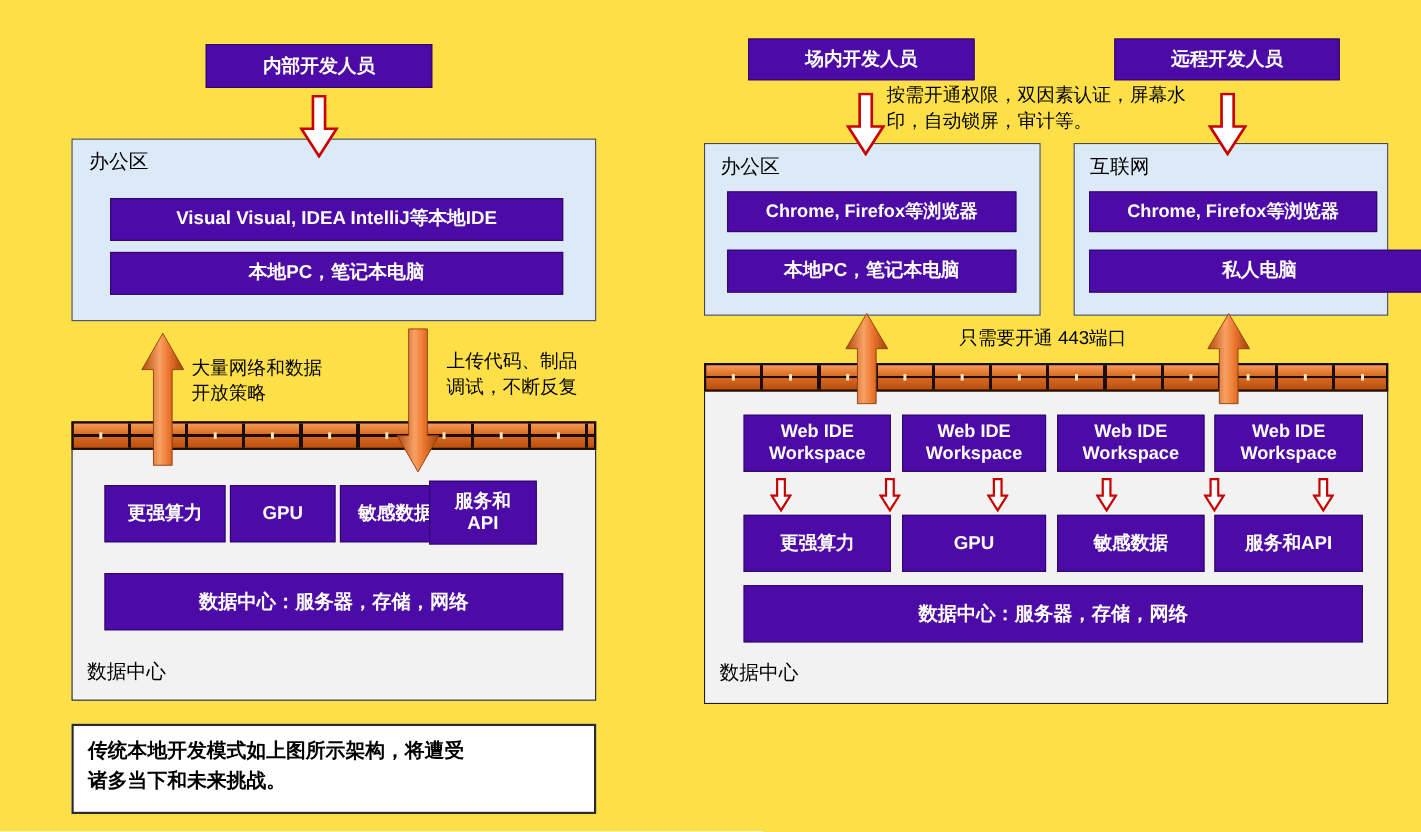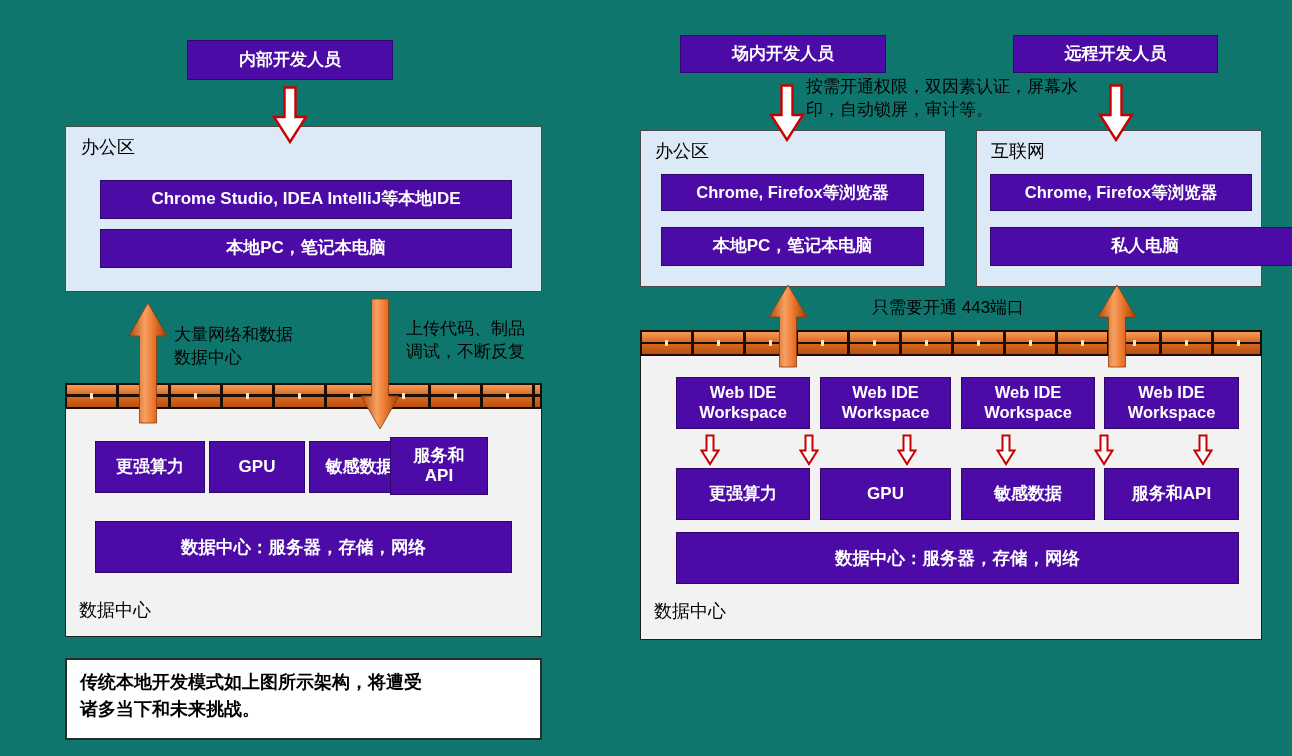--- a/index.html
+++ b/index.html
@@ -1,17 +1,17 @@
 <!DOCTYPE html>
 <html style="--purple: #4C0BA6; --purple-border: #30076B; --orange: #E06A26; --red: #C80000; --zone-blue: #DCE9F6; --zone-gray: #F2F2F2;"><head>
 <meta charset="utf-8">
 <style>
   html,body { margin:0; padding:0; background:#ffffff; }
   body { font-family:"Liberation Sans","DejaVu Sans",sans-serif; color:#000; }
-  #canvas { position:relative; width:1292px; height:756px; background:#0f766e; overflow:hidden; }
+  #canvas { position:relative; width:1292px; height:756px; background:#fde047; overflow:hidden; }
 
   .zone { position:absolute; z-index:1; box-sizing:border-box; }
   .zone-blue { background:var(--zone-blue,#DCE9F6); border:1.4px solid #4a4a4a; }
   .zone-gray { background:var(--zone-gray,#F2F2F2); border:1.7px solid #1f1f1f; }
   .zone-label { position:absolute; font-size:18px; color:#000; white-space:pre-line; }
 
   .pbox {
     position:absolute; z-index:3; box-sizing:border-box;
     background:var(--purple,#4C0BA6); border:1px solid var(--purple-border,#30076B);
     color:#fff; font-weight:700; font-size:17px; line-height:1.2;
@@ -63,30 +63,30 @@
   <div class="pbox" style="left:187px;top:40px;width:206px;height:40px">内部开发人员</div>
 
   <svg class="arrow" style="left:272px;top:86px" width="36" height="58" viewBox="0 0 36 58">
     <path d="M12.5 1.5 L23.5 1.5 L23.5 31 L34 31 L18 56 L2 31 L12.5 31 Z" fill="#ffffff" stroke="#C80000" stroke-width="2.4"></path>
   </svg>
 
   <div class="zone zone-blue" style="left:65px;top:126px;width:477px;height:166px">
     <span class="zone-label" style="left:15px;top:8px">办公区</span>
   </div>
 
-  <div class="pbox" style="left:100px;top:180px;width:412px;height:39px">Chrome Studio, IDEA IntelliJ等本地IDE</div>
+  <div class="pbox" style="left:100px;top:180px;width:412px;height:39px">Visual Visual, IDEA IntelliJ等本地IDE</div>
 
   <div class="pbox" style="left:100px;top:229px;width:412px;height:39px">本地PC，笔记本电脑</div>
 
   <svg class="arrow" style="left:128px;top:302px" width="40" height="122" viewBox="0 0 40 122">
     <path d="M20 1 L39 34 L28.5 34 L28.5 121 L11.5 121 L11.5 34 L1 34 Z" fill="url(#gradOrange)" stroke="#8a3a08" stroke-width="0.8"></path>
   </svg>
 
   <div class="note" style="left:174px;top:324px">大量网络和数据
-数据中心</div>
+开放策略</div>
 
   <svg class="arrow" style="left:360px;top:298px" width="40" height="132" viewBox="0 0 40 132">
     <path d="M20 131 L1 98 L11.5 98 L11.5 1 L28.5 1 L28.5 98 L39 98 Z" fill="url(#gradOrange)" stroke="#8a3a08" stroke-width="0.8"></path>
   </svg>
 
   <div class="note" style="left:406px;top:318px">上传代码、制品
 调试，不断反复</div>
 
   <div class="zone zone-gray" style="left:65px;top:383px;width:477px;height:254px">
     <span class="zone-label" style="left:13px;bottom:14px">数据中心</span>

